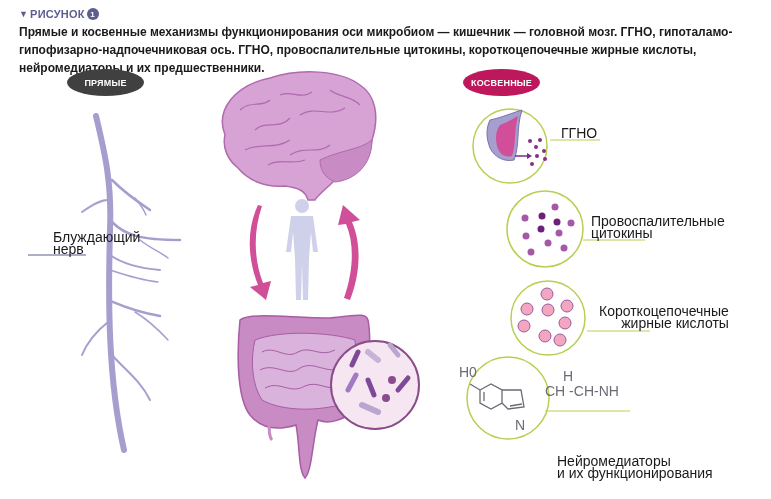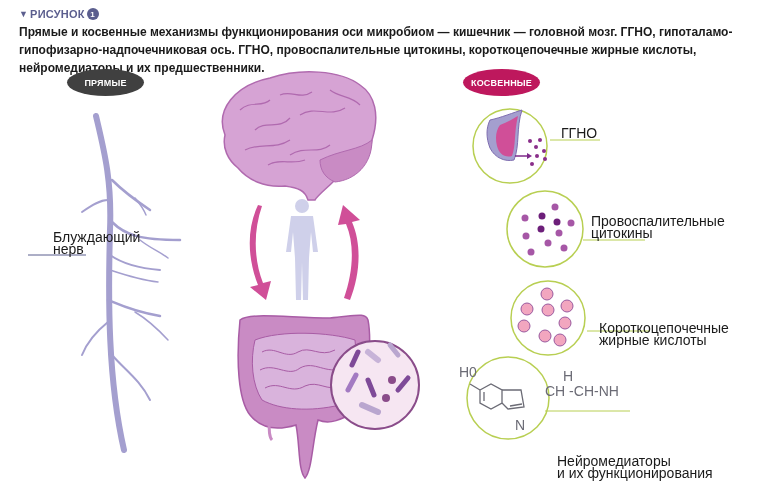--- a/index.html
+++ b/index.html
@@ -175,21 +175,21 @@
   <div>нерв</div>
 </div>
 
 <div class="label" style="left:561px;top:127px;">ГГНО</div>
 
 <div class="label" style="left:591px;top:215px;">
   <div>Провоспалительные</div>
   <div>цитокины</div>
 </div>
 
-<div class="label" style="left:599px;top:322px;">
+<div class="label" style="left:599px;top:305px;text-align:right;">
   <div>Короткоцепочечные</div>
   <div>жирные кислоты</div>
 </div>
 
 <div class="label" style="left:557px;top:428px;margin-top:27px;">
   <div>Нейромедиаторы</div>
   <div>и их функционирования</div>
 </div>
 
 <div class="label" style="left:459px;top:366px;color:#6b6b75;">H0</div>

